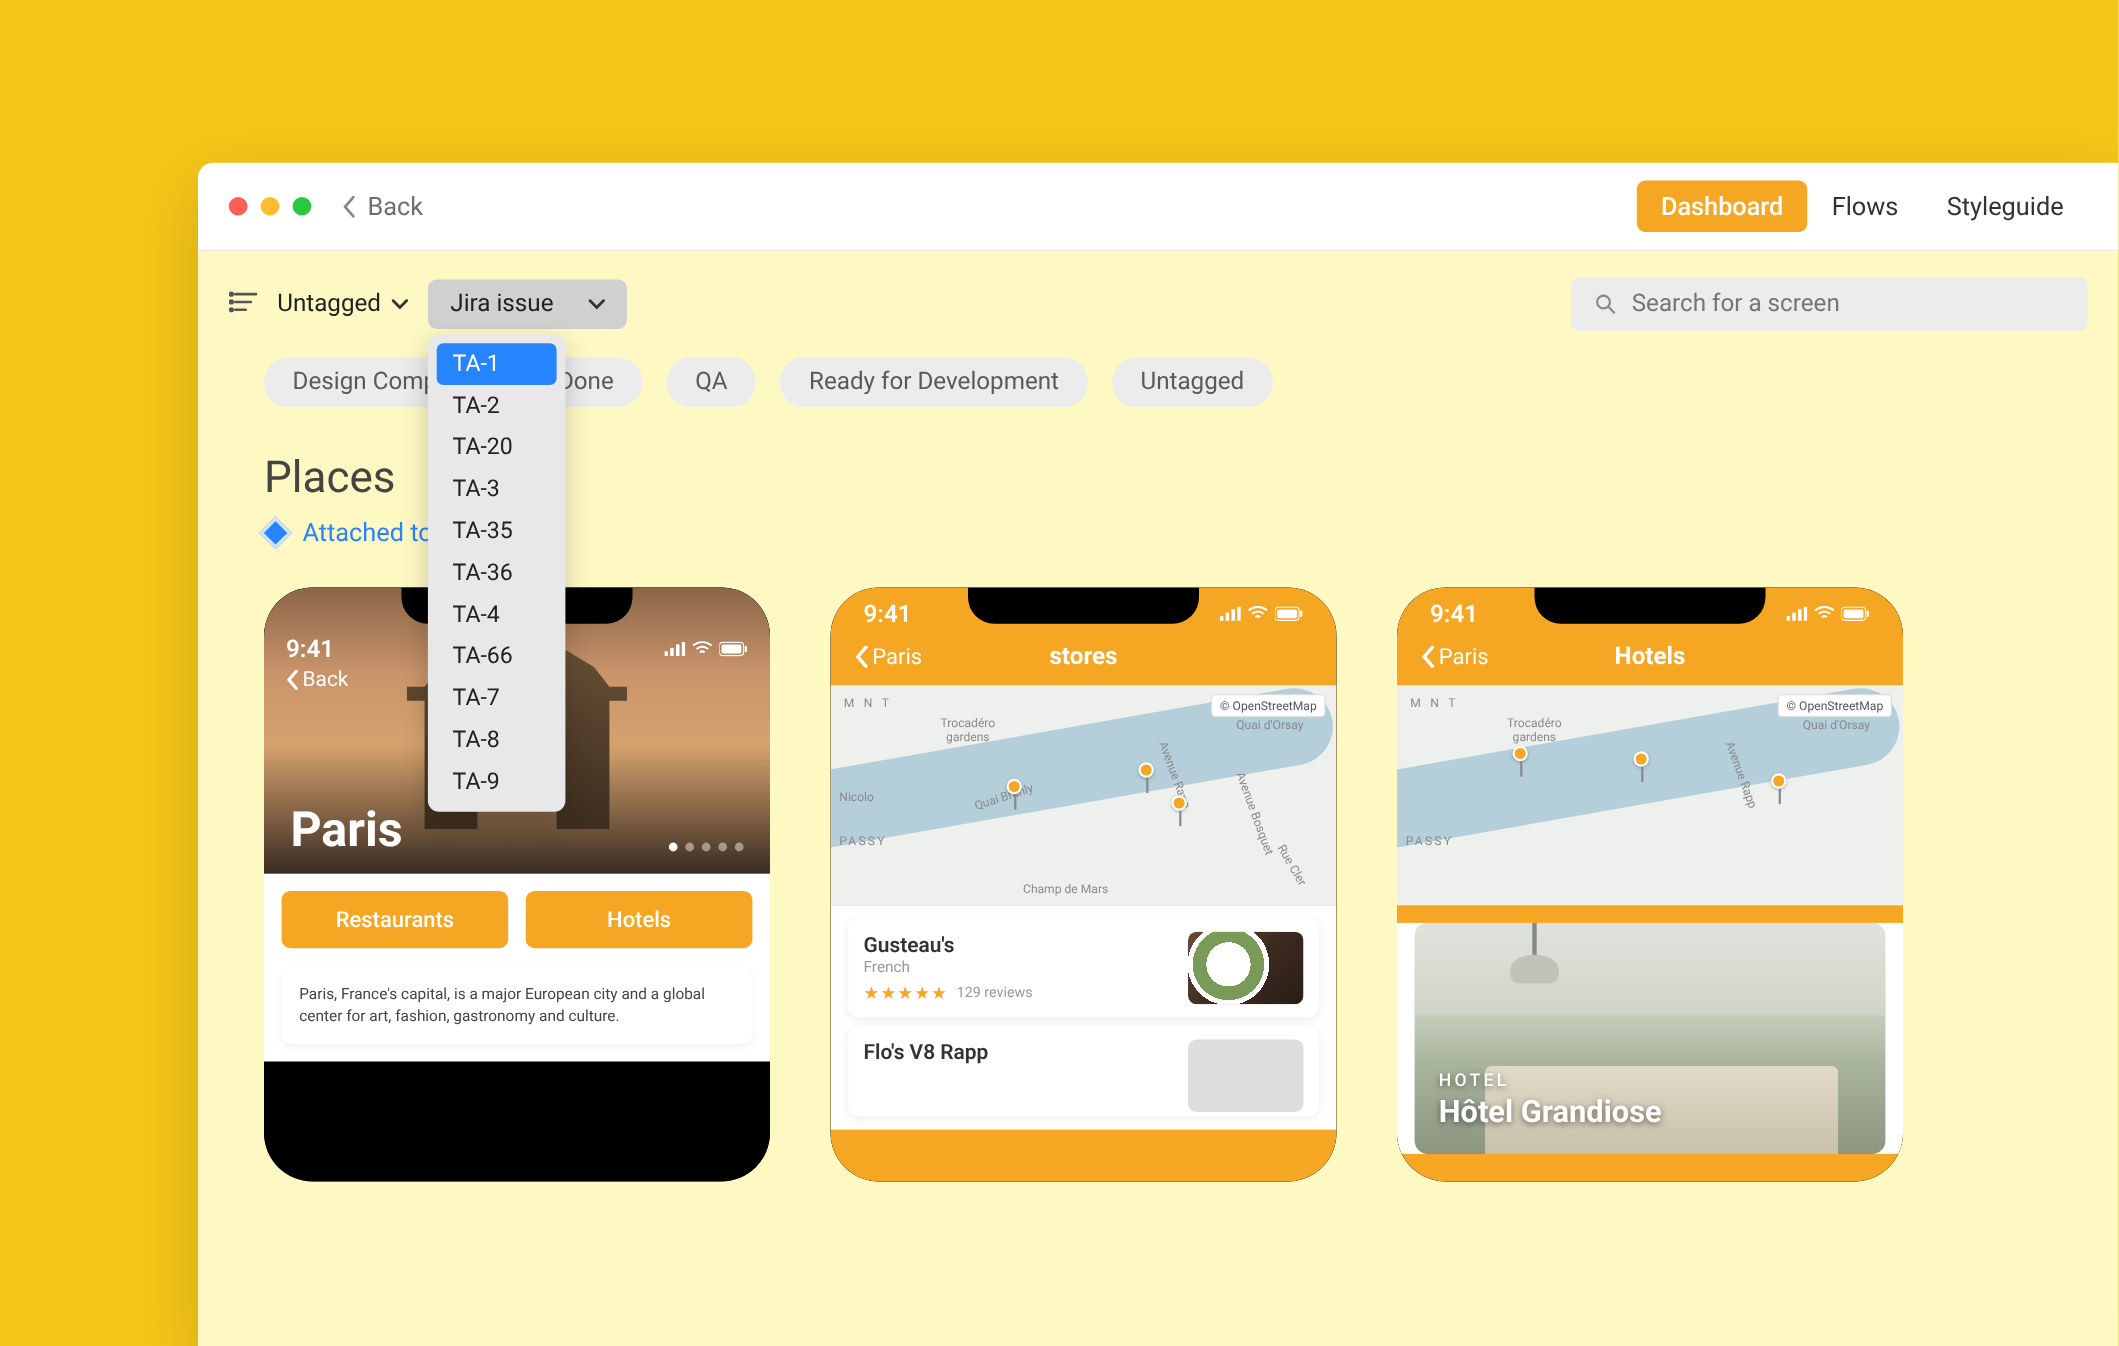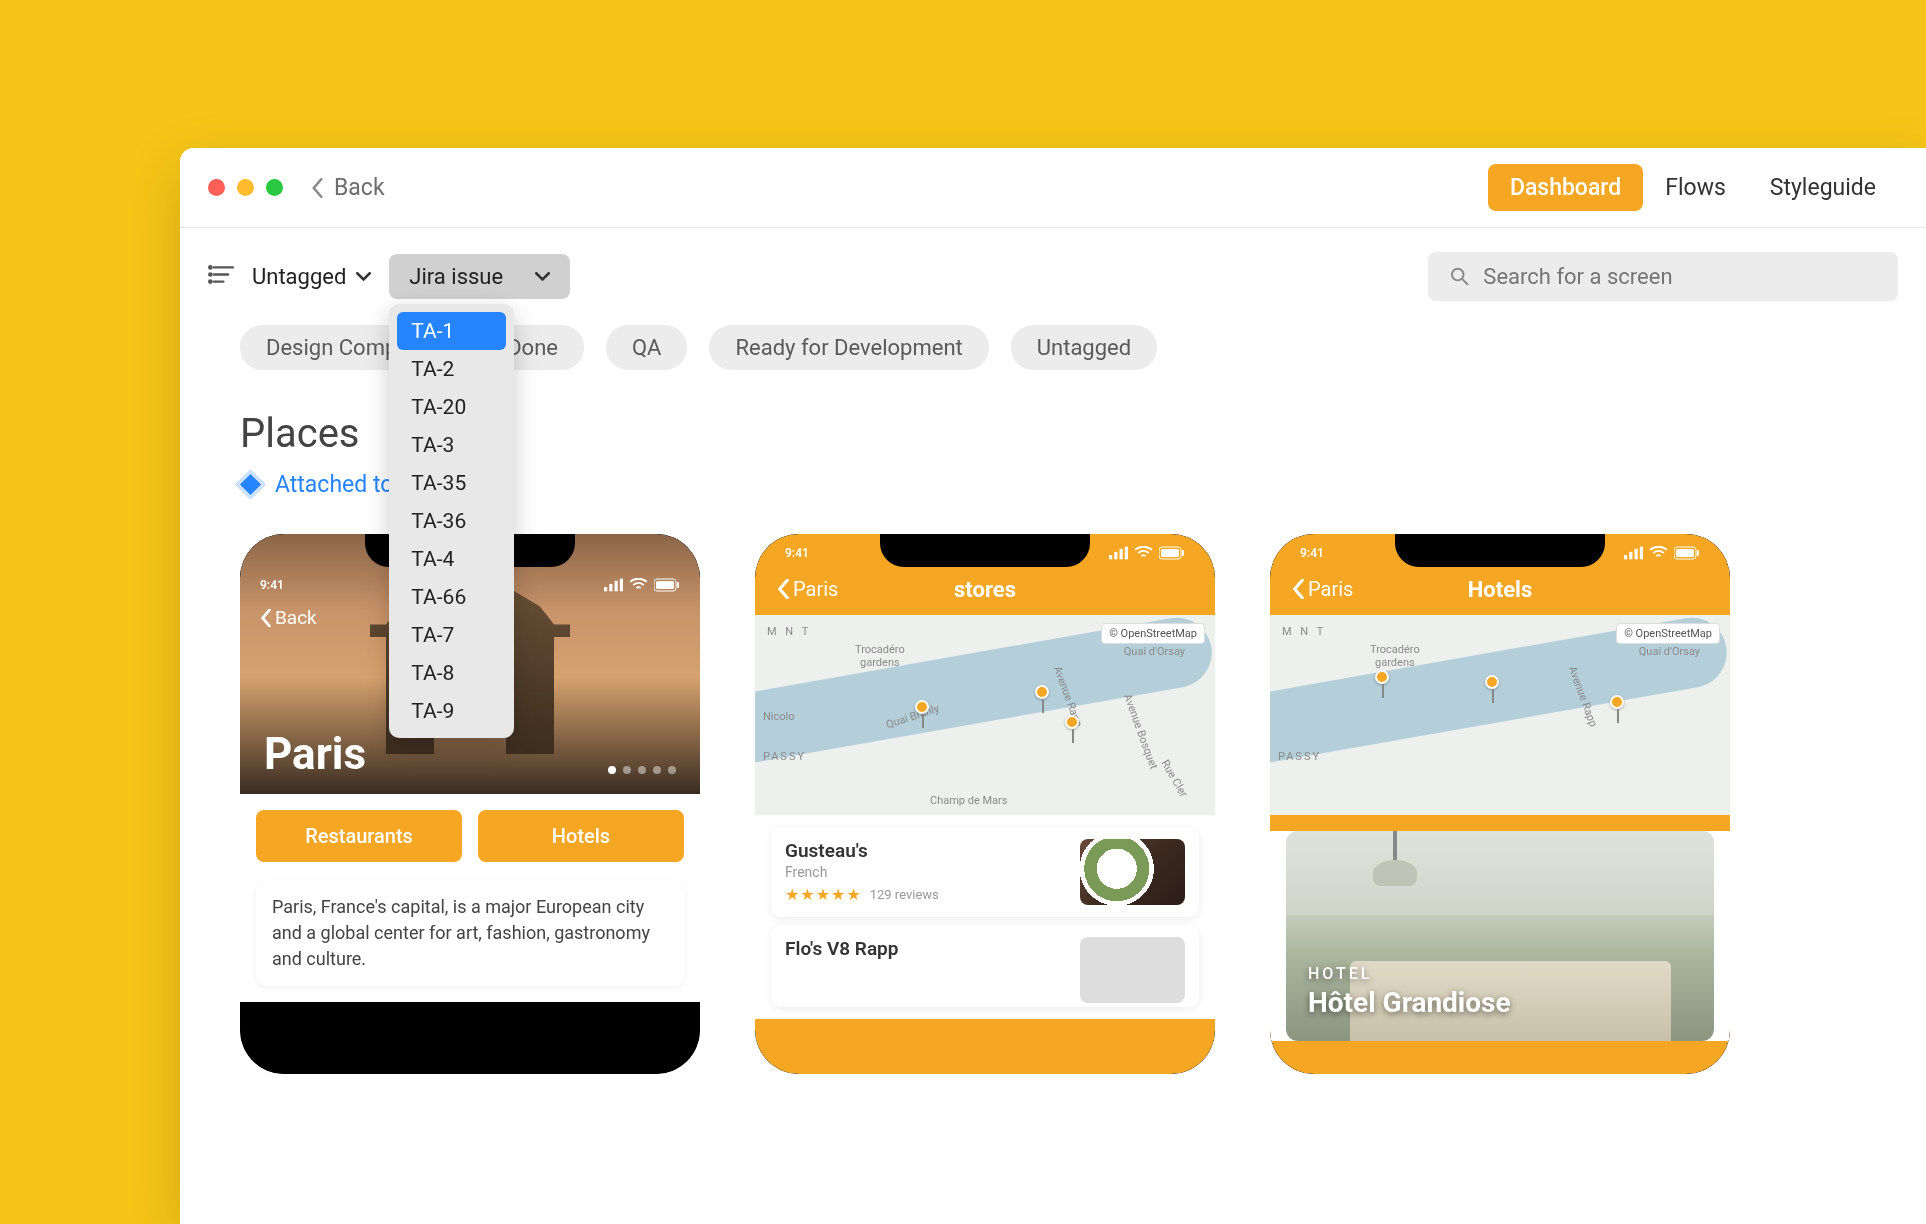--- a/index.html
+++ b/index.html
@@ -1,17 +1,17 @@
 <!DOCTYPE html>
 <html><head>
 <meta charset="utf-8">
 <style>
   * { margin:0; padding:0; box-sizing:border-box; font-family:-apple-system,BlinkMacSystemFont,"Segoe UI",Roboto,sans-serif; }
   body { background:#f5c518; min-height:1224px; width:1926px; display:flex; align-items:flex-start; justify-content:flex-start; }
-  .app-window { background:#ffffff; border-radius:14px 0 0 0; margin-top:148px; margin-left:180px; box-shadow:0 20px 60px rgba(0,0,0,.15); width:1746px; min-height:1076px; overflow:hidden; }
+  .app-window { background:#fef9c3; border-radius:14px 0 0 0; margin-top:148px; margin-left:180px; box-shadow:0 20px 60px rgba(0,0,0,.15); width:1746px; min-height:1076px; overflow:hidden; }
 
   
   .title-bar { display:flex; align-items:center; padding:16px 28px; border-bottom:1px solid #e6e6e6; background:#fff; }
   .traffic-lights { display:flex; gap:12px; margin-right:28px; }
   .tl { width:17px; height:17px; border-radius:50%; }
   .tl-close { background:#ff5f57; } .tl-min { background:#febc2e; } .tl-max { background:#28c840; }
   .back-btn { display:flex; align-items:center; gap:10px; color:#6e6e6e; font-size:23px; cursor:pointer; }
   .back-btn svg { width:13px; height:20px; }
   .nav-tabs { margin-left:auto; display:flex; align-items:center; }
   .nav-tab { font-size:23px; color:#333; padding:10px 22px; border-radius:8px; cursor:pointer; }
@@ -41,41 +41,41 @@
   .section-heading { padding:0 60px 14px; font-size:40px; color:#444; font-weight:400; }
   .attached-row { display:flex; align-items:center; gap:14px; padding:0 60px 36px; color:#2684ff; font-size:23px; }
   .jira-icon { width:21px; height:21px; transform:rotate(45deg); background:#2684ff; border:3px solid #cfe3ff; }
 
   
   .screens { display:flex; gap:55px; padding:0 60px; }
   .phone { width:460px; border-radius:44px; background:#000; padding:0; overflow:hidden; position:relative; }
   .notch { position:absolute; top:0; left:50%; transform:translateX(-50%); width:210px; height:33px; background:#000; border-radius:0 0 24px 24px; z-index:3; }
   .phone-inner { background:#f5a623; height:540px; border-radius:44px; position:relative; overflow:hidden; }
 
-  .status-bar { display:flex; justify-content:space-between; align-items:flex-start; padding:12px 30px 4px; color:#fff; font-size:12px; font-weight:600; }
+  .status-bar { display:flex; justify-content:space-between; align-items:flex-start; padding:12px 30px 4px; color:#fff; font-size:22px; font-weight:600; }
   .status-right { display:flex; gap:6px; align-items:center; }
   .sig-icon,.wifi-icon,.bat-icon { display:inline-block; }
   .sig-icon svg,.wifi-icon svg { width:19px; height:14px; } .bat-icon svg { width:26px; height:14px; }
 
   .phone-header { display:flex; align-items:center; justify-content:space-between; padding:10px 22px 14px; color:#fff; font-size:21px; }
   .ph-back { display:flex; align-items:center; gap:3px; font-size:20px; }
   .ph-back svg { width:13px; height:20px; }
   .ph-title { font-size:22px; font-weight:700; position:absolute; left:50%; transform:translateX(-50%); }
 
   
   .hero-area { position:relative; height:260px; background:linear-gradient(to bottom,#8b6548 0%,#c9946a 30%,#d6a26e 55%,#3a2c22 100%); overflow:hidden; }
   .arc { position:absolute; left:50%; top:40px; transform:translateX(-50%); width:200px; height:180px; background:linear-gradient(to bottom,#6b5238,#3c2d1f); clip-path:polygon(8% 100%,8% 35%,0 35%,0 28%,8% 28%,15% 18%,30% 8%,50% 3%,70% 8%,85% 18%,92% 28%,100% 28%,100% 35%,92% 35%,92% 100%,68% 100%,68% 48%,62% 40%,50% 36%,38% 40%,32% 48%,32% 100%); }
   .hero-title { position:absolute; left:24px; bottom:14px; color:#fff; font-size:44px; font-weight:700; }
   .dots { position:absolute; right:24px; bottom:20px; display:flex; gap:7px; }
   .dot { width:8px; height:8px; border-radius:50%; background:rgba(255,255,255,.45); }
   .dot.active { background:#fff; }
   .phone-body-white { background:#fff; padding:16px; }
   .btn-row { display:flex; gap:16px; margin-bottom:18px; }
   .ybtn { flex:1; background:#f5a623; color:#fff; text-align:center; padding:14px 0; border-radius:8px; font-size:20px; font-weight:500; }
-  .desc-card { background:#fff; border-radius:10px; padding:14px 16px; box-shadow:0 2px 6px rgba(0,0,0,.06); font-size:18px; color:#444; line-height:1.45; }
+  .desc-card { background:#fff; border-radius:10px; padding:14px 16px; box-shadow:0 2px 6px rgba(0,0,0,.06); font-size:14px; color:#444; line-height:1.45; }
 
   
   .map-bg { background:#eef0ee; height:200px; position:relative; overflow:hidden; }
   .river { position:absolute; width:500px; height:70px; background:#b5cfda; top:40px; left:-40px; transform:rotate(-10deg); border-radius:40px; }
   .map-label { position:absolute; font-size:11px; color:#8a8a8a; }
   .pin { position:absolute; width:14px; height:14px; background:#f5a623; border:2px solid #fff; border-radius:50%; box-shadow:0 1px 3px rgba(0,0,0,.3); }
   .pin::after { content:''; position:absolute; width:2px; height:14px; background:#888; left:5px; top:12px; }
   .osm-badge { position:absolute; top:8px; right:10px; background:#fff; font-size:11px; color:#555; padding:3px 7px; border-radius:4px; border:1px solid #ddd; }
 
   .list-area { background:#fff; padding:12px 16px; display:flex; flex-direction:column; gap:8px; }

